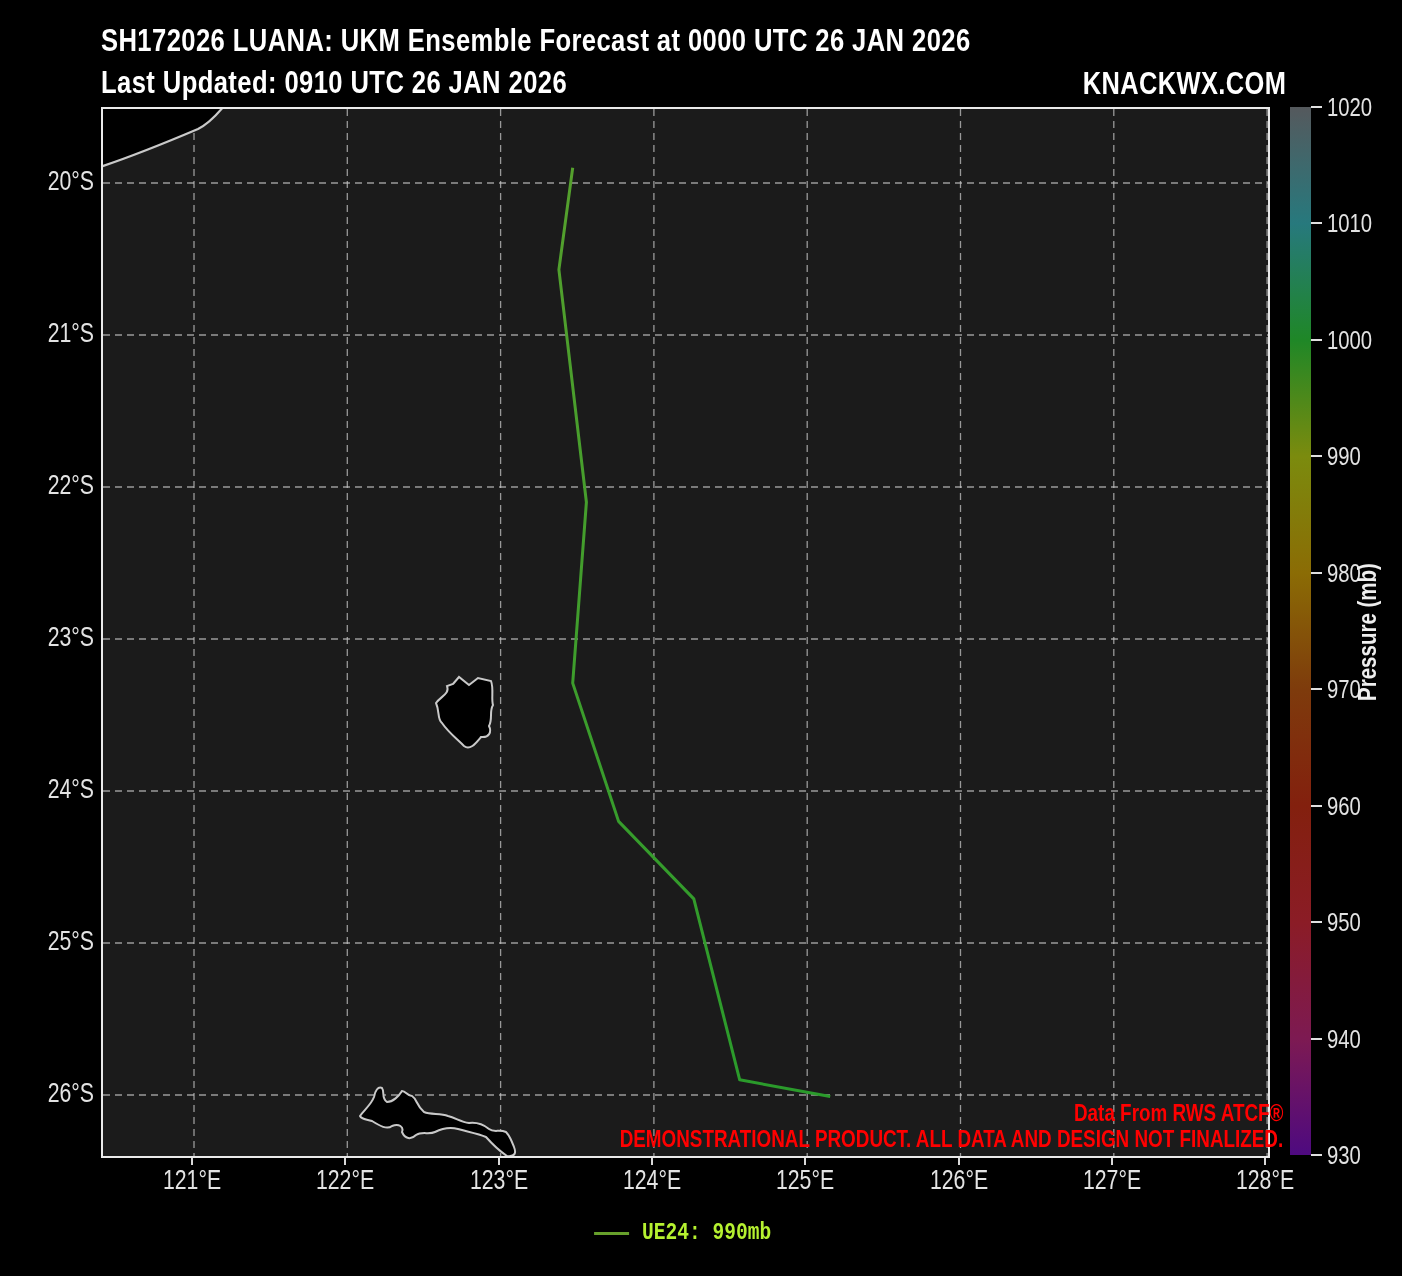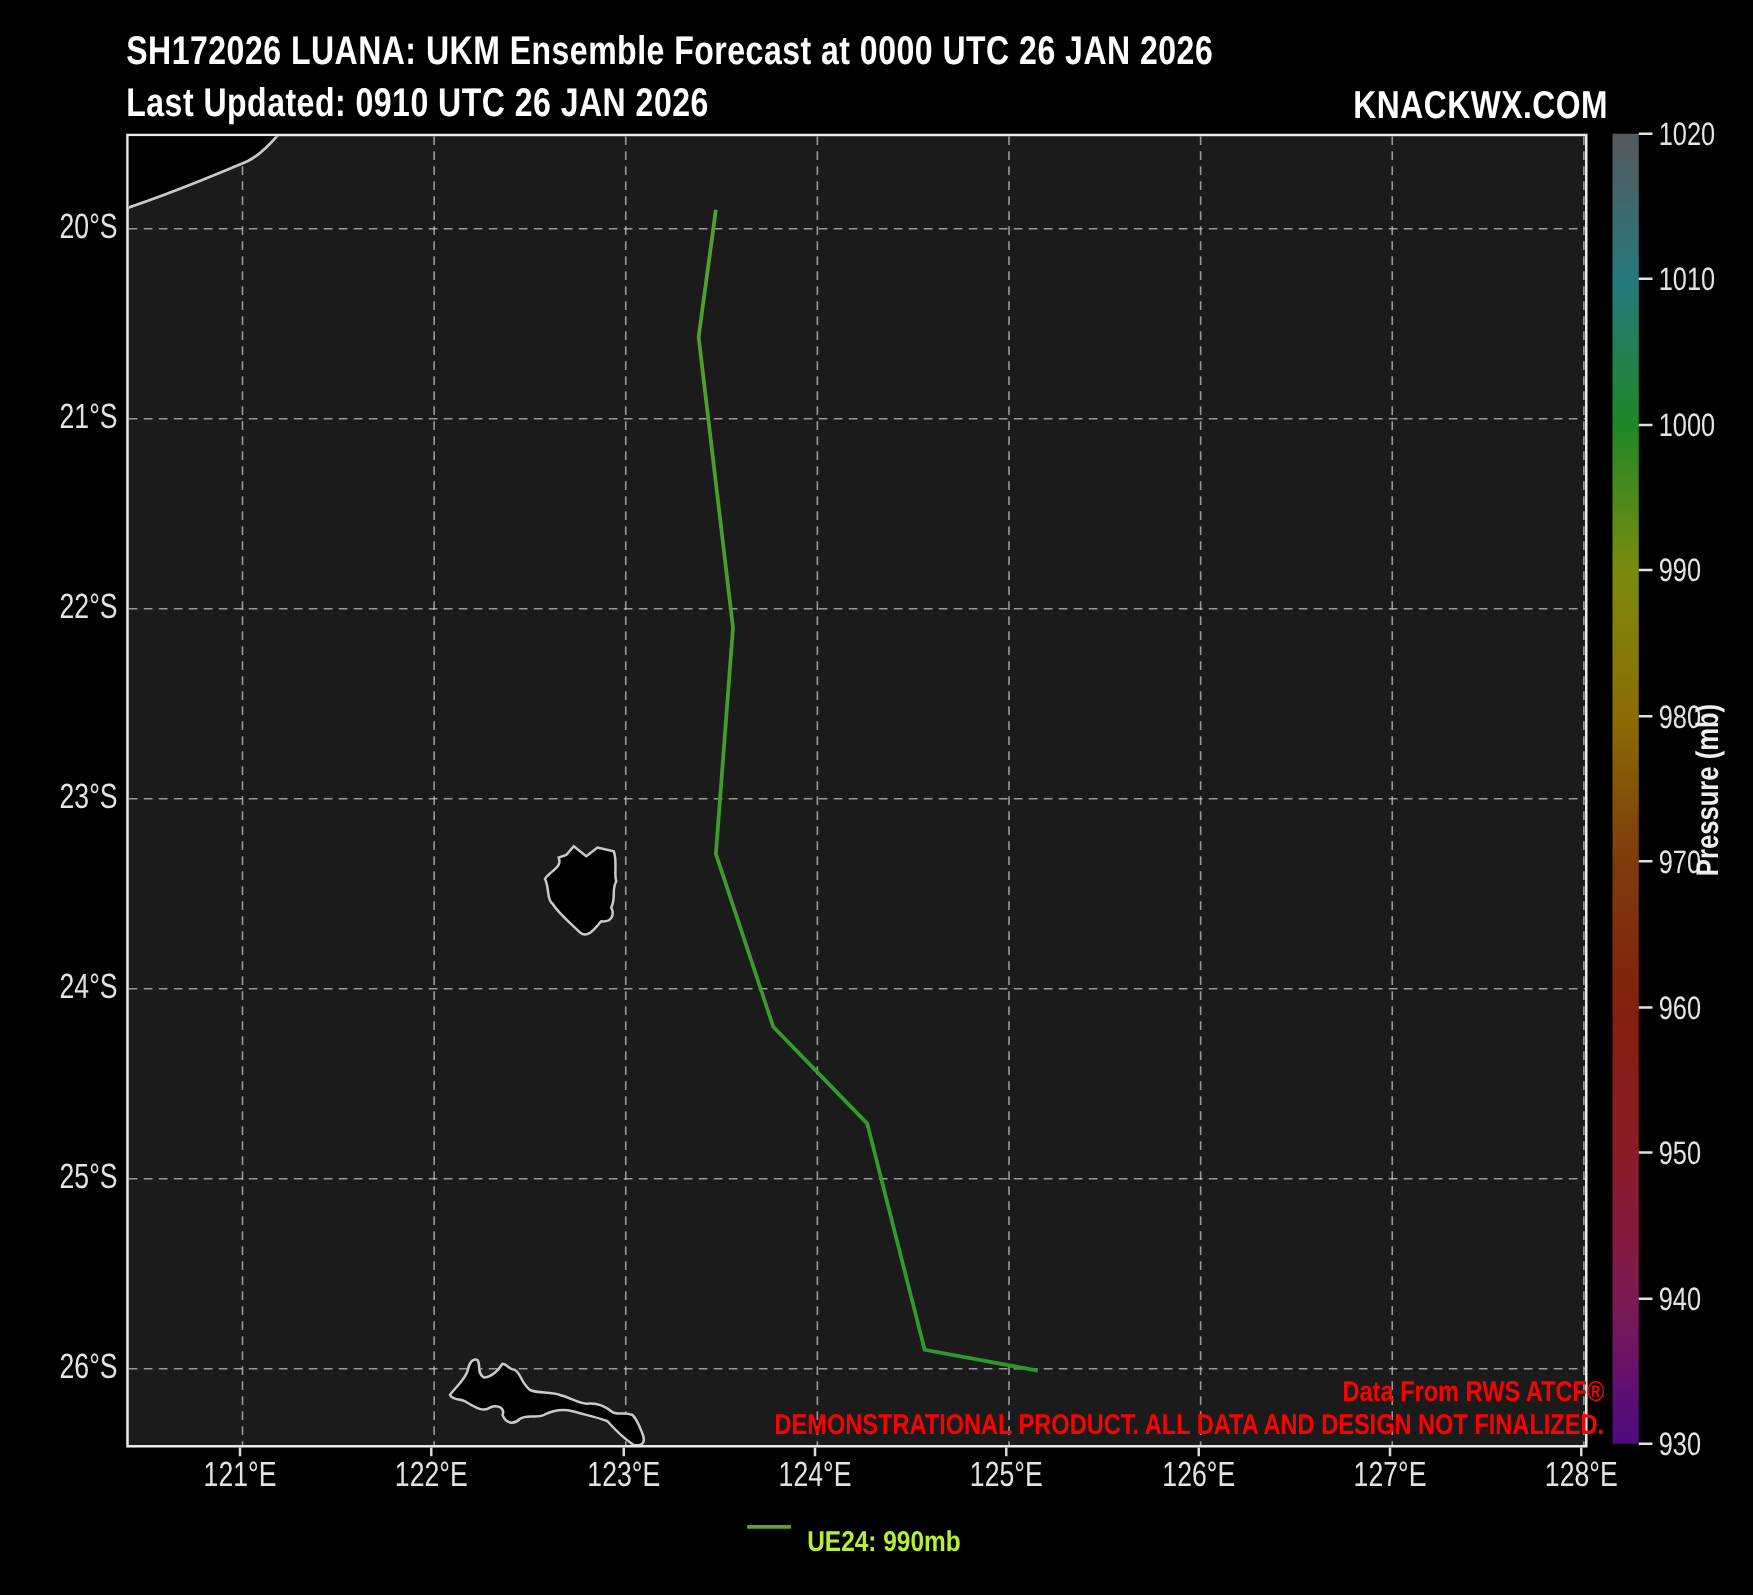--- a/index.html
+++ b/index.html
@@ -23,21 +23,21 @@
   .cbtick{position:absolute;left:1298px;width:11px;height:2px;background:#e0e0e0;}
   .cblabel{position:absolute;left:1314px;font-size:26px;line-height:28px;color:#e3e3e3;white-space:nowrap;
            transform:scaleX(0.78);transform-origin:0 50%;}
   .cbaxis{position:absolute;left:1354px;top:632px;white-space:nowrap;font-size:25px;font-weight:bold;color:#eee;
           transform:translate(-50%,-50%) rotate(-90deg) scaleX(0.82);}
   .disclaimer{position:absolute;right:132px;white-space:nowrap;font-weight:bold;font-size:23px;
               transform:scaleX(0.82);transform-origin:100% 50%;z-index:5;}
   #disc1{top:1100px;}
   #disc2{top:1126px;}
   .legend{position:absolute;left:681px;top:1220px;transform:translateX(-50%);display:flex;
-          align-items:flex-start;gap:13px;}
+          align-items:center;gap:13px;font-family:Liberation Mono, monospace;}
   .legend-swatch{width:35px;height:3px;}
   .legend-label{font-size:23px;font-weight:bold;white-space:nowrap;transform:scaleX(0.85);transform-origin:0 50%;}
 </style>
 </head>
 <body>
 
 <div class="canvas">
 
   <div id="title1" class="title-line">SH172026 LUANA: UKM Ensemble Forecast at 0000 UTC 26 JAN 2026</div>
   <div id="title2" class="title-line">Last Updated: 0910 UTC 26 JAN 2026</div>

